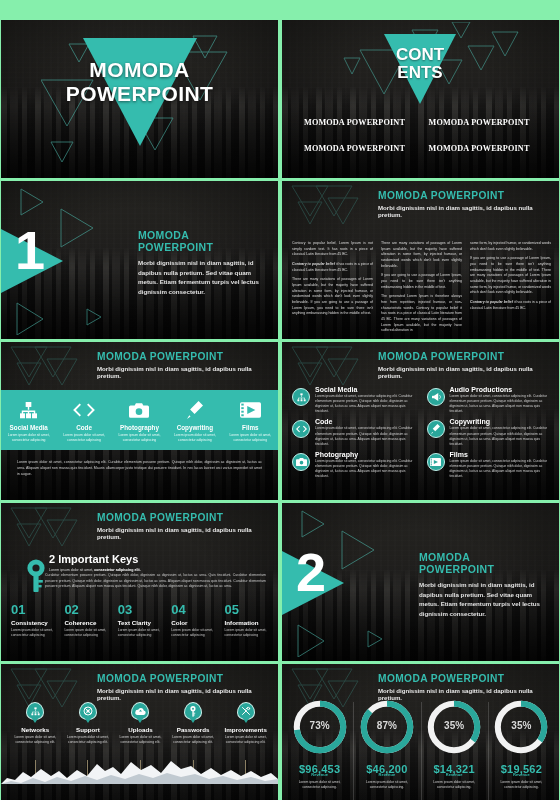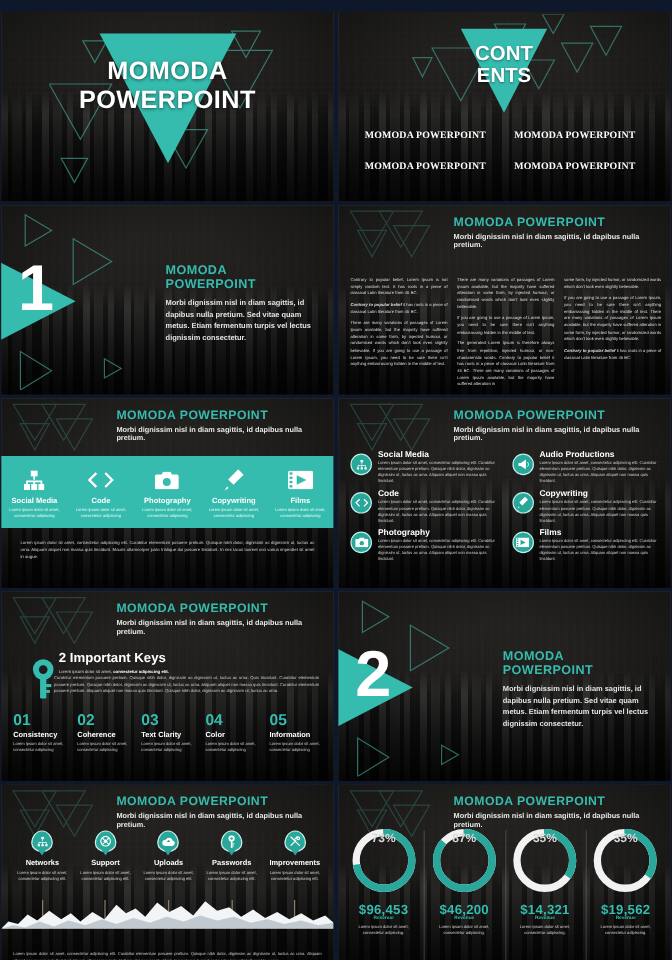--- a/index.html
+++ b/index.html
@@ -8,22 +8,22 @@
     background: #d8d8d8;
     font-family: "Liberation Sans", sans-serif;
     overflow: hidden;
   }
   .deck {
     width: 560px; height: 800px;
     display: grid;
     grid-template-columns: 277px 277px;
     grid-template-rows: repeat(5, 158px);
     gap: 3px 4px;
-    padding: 10px 1px;
-    background: #0f172a;
+    padding: 20px 1px;
+    background: #86efac;
   }
   .slide {
     position: relative;
     overflow: hidden;
     background: #232323;
     color: #ffffff;
   }
   
   .bg {
     position: absolute; inset: 0;
@@ -164,21 +164,21 @@
   .pin-cell .dsc { margin-top:2px; font-size:3.4px; line-height:1.45; color:#cfcfcf; text-align:center; width:42px; }
   .stems { position:absolute; left:8px; right:6px; top:96px; height:24px; display:grid; grid-template-columns:repeat(5,1fr); }
   .stem { justify-self:center; width:1px; height:24px; background:#8b7f63; }
   .mtn { position:absolute; left:0; right:0; bottom:38px; height:26px; }
   .mt-foot { position:absolute; left:10px; right:10px; bottom:8px; font-size:3.4px; line-height:1.6; color:#c9c9c9; text-align:justify; }
 
   
   .donuts { position:absolute; left:4px; right:4px; top:34px; display:grid; grid-template-columns:repeat(4,1fr); }
   .dcell { display:flex; flex-direction:column; align-items:center; position:relative; }
   .dcell + .dcell::before{ content:""; position:absolute; left:0; top:4px; bottom:-36px; width:1px; background:rgba(255,255,255,.16); }
-  .dcell .pct { position:absolute; top:6px; font-size:10px; font-weight:bold; color:#d9d9d9;text-align:center; }
+  .dcell .pct { position:absolute; top:22px; font-size:10px; font-weight:bold; color:#d9d9d9;text-align:center; }
   .dcell .amt { margin-top:7px; font-size:11px; font-weight:bold; color:#35bcae; letter-spacing:.2px; }
   .dcell .rv { margin-top:-3px; font-size:4px; font-weight:bold; color:#35bcae; }
   .dcell .dd { margin-top:3px; font-size:3.4px; line-height:1.5; color:#cfcfcf; text-align:center; width:48px; }
 </style>
 </head>
 <body>
 
 <div class="deck">
 
   <div class="slide">

